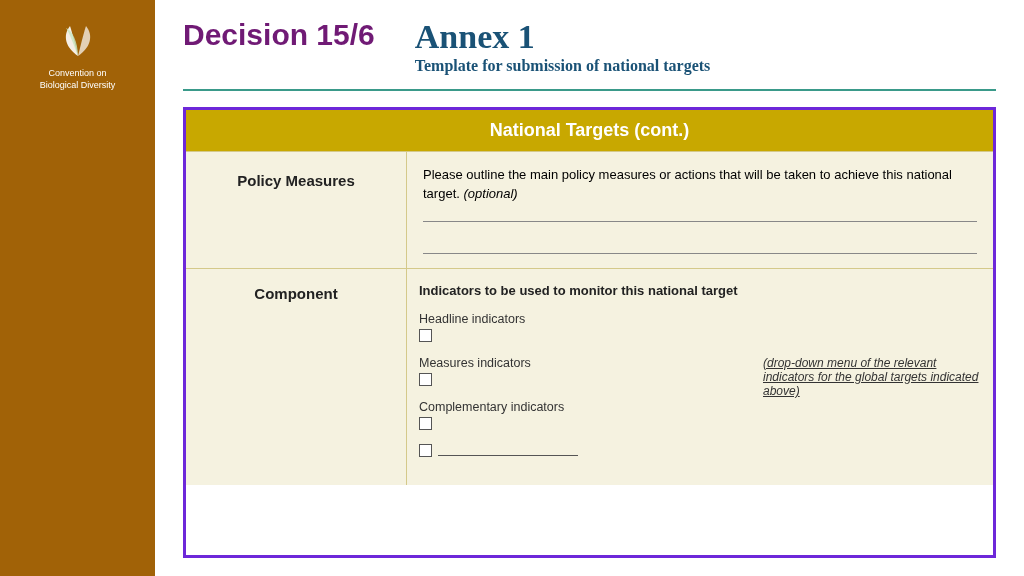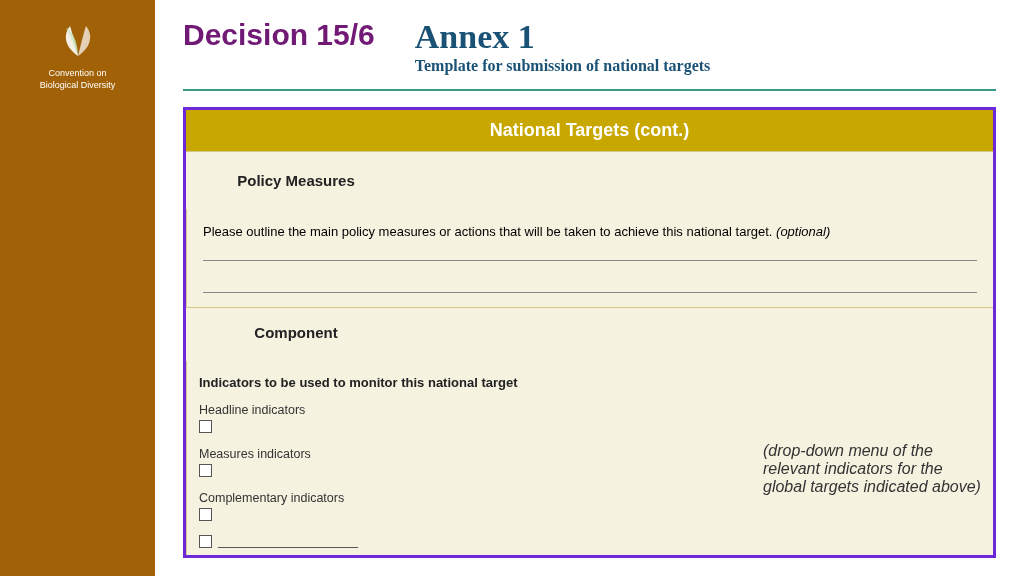--- a/index.html
+++ b/index.html
@@ -98,21 +98,20 @@
       font-size: 18px;
       font-weight: bold;
     }
     .table-body {
       background-color: #f5f2e0;
     }
     
     .table-row {
       display: flex;
       border-top: 1px solid #d4c98a;
-      flex-direction: column;
     }
     .row-label {
       width: 220px;
       min-width: 220px;
       padding: 20px 16px;
       display: flex;
       align-items: flex-start;
       justify-content: center;
     }
     .row-label-text {
@@ -167,24 +166,25 @@
       display: flex;
       gap: 0;
     }
     .indicators-left {
       flex: 1;
     }
     .indicators-right {
       width: 230px;
       padding-left: 12px;
       font-style: italic;
-      font-size: 16px;
+      font-size: 12px;
       color: #333;
       display: flex;
       align-items: center;
+      text-decoration: underline;
     }
     .indicators-title {
       font-weight: bold;
       font-size: 13px;
       color: #222;
       margin-bottom: 12px;
       line-height: 1.3;
     }
     .indicator-item {
       margin-bottom: 14px;

